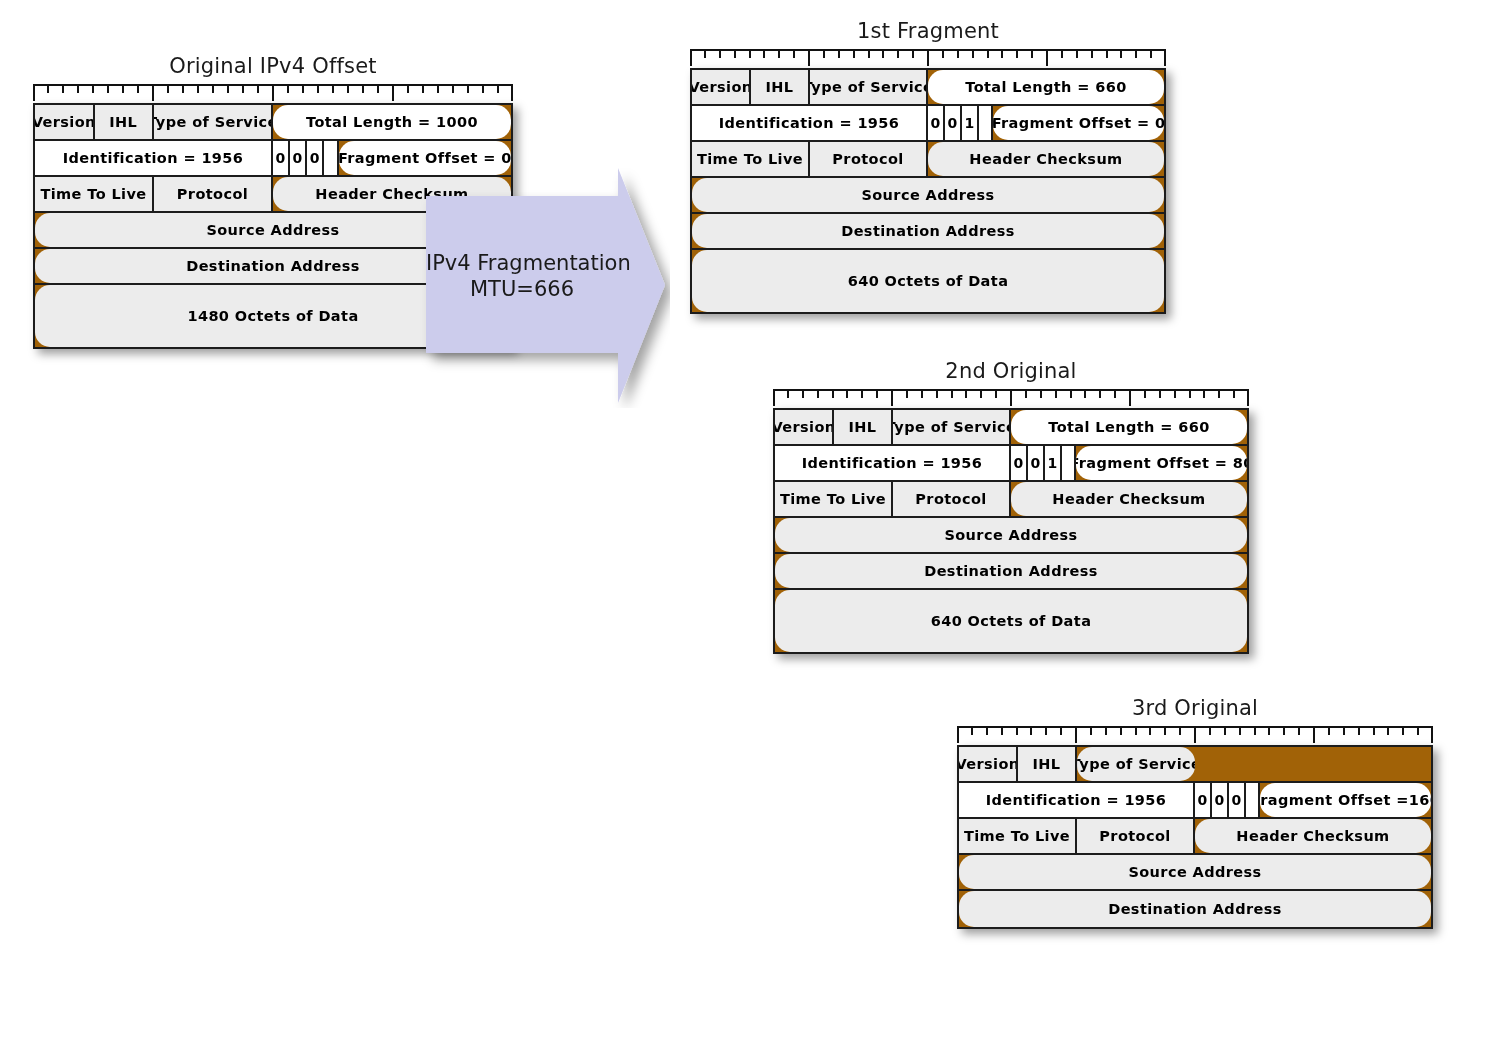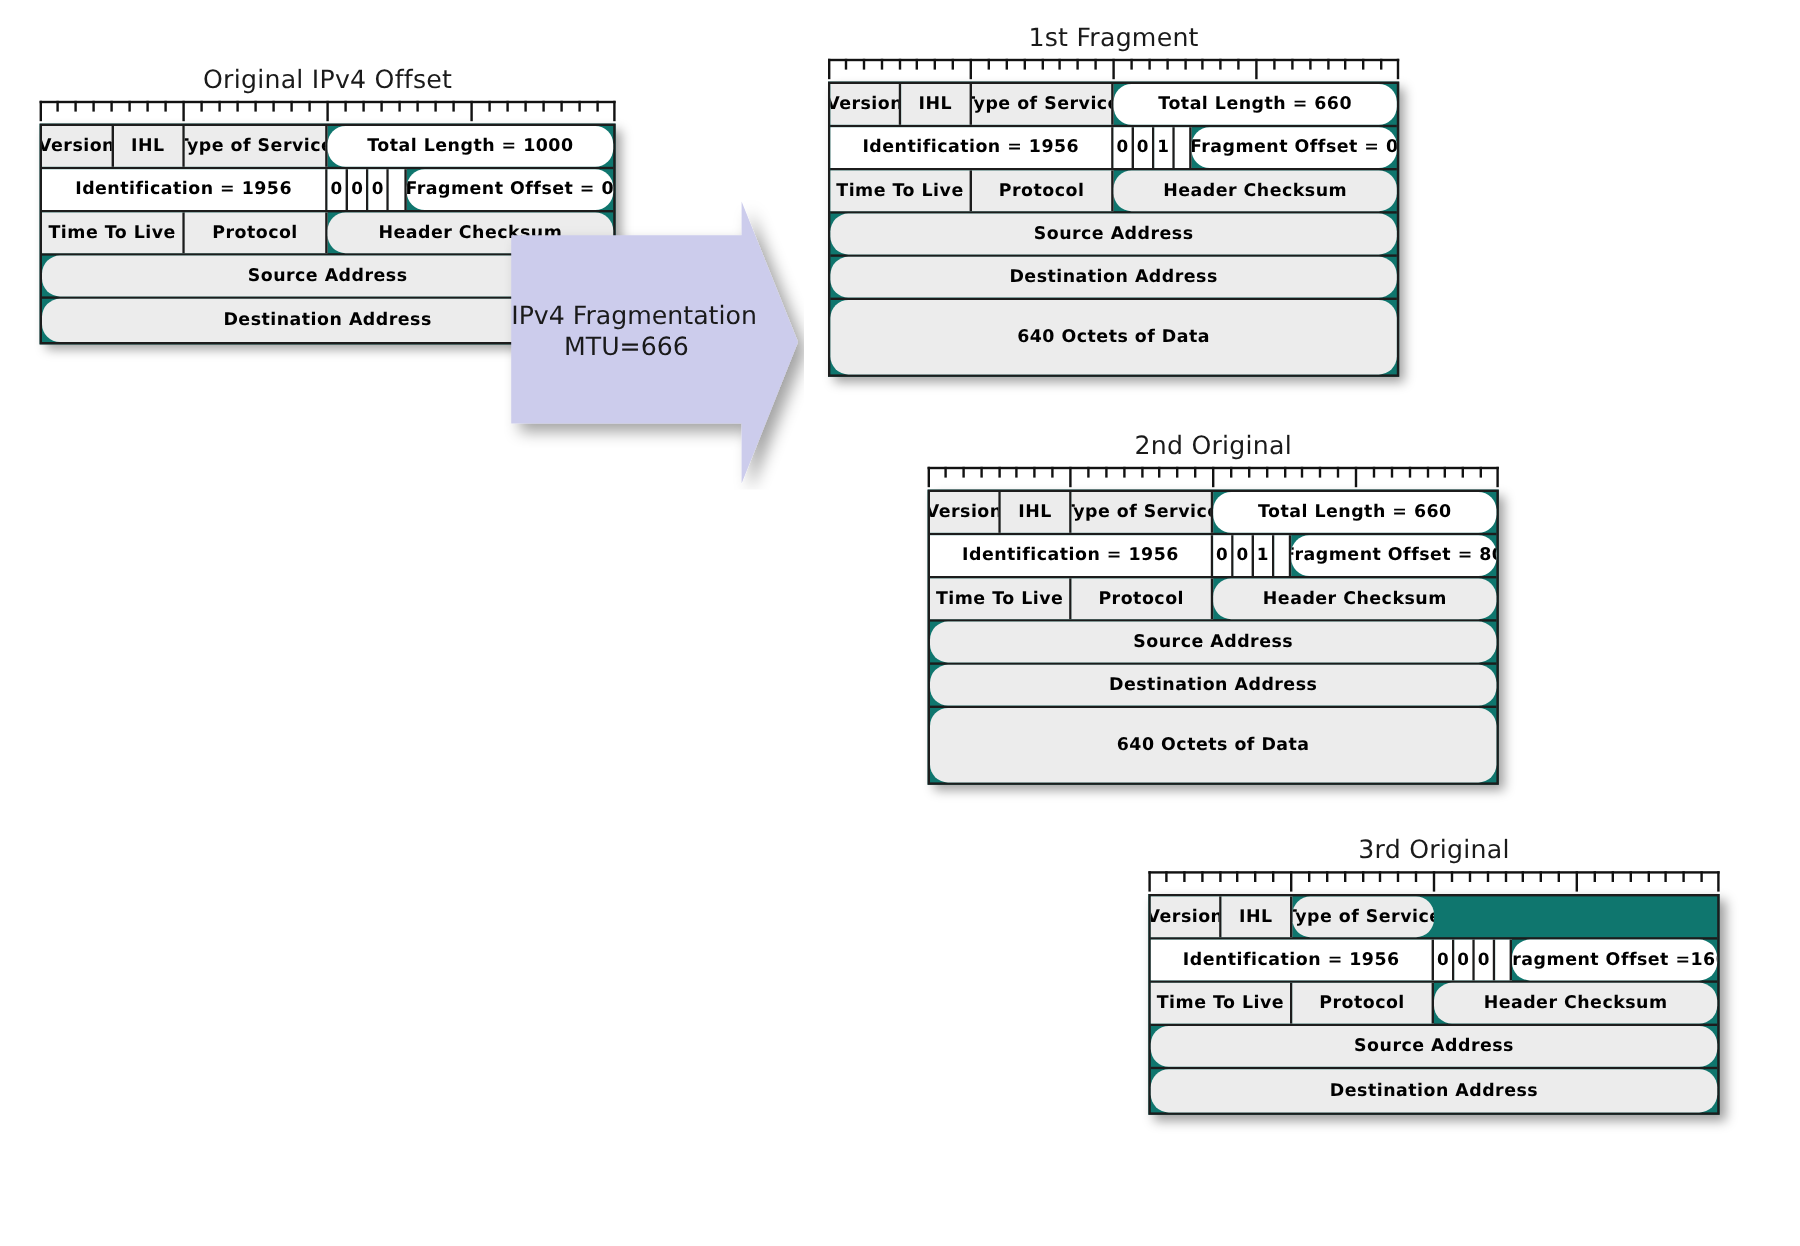--- a/index.html
+++ b/index.html
@@ -50,21 +50,21 @@
     background: #121212;
   }
   .ruler .tick.short { height: 9px; }
   .ruler .tick.long  { height: 17px; }
 
   
   .tbl {
     position: relative;
     border: 2px solid #1c1c1c;
     box-sizing: border-box;
-    background: #0f766e;
+    background: #a16207;
     box-shadow: 5px 5px 9px rgba(0,0,0,0.38);
   }
   .row {
     display: flex;
     box-sizing: border-box;
     border-bottom: 2px solid #1c1c1c;
     height: 36px;
   }
   .row:last-child { border-bottom: none; }
   .row.tall { height: 62px; }
@@ -174,20 +174,23 @@
       <div class="cell gray" style="width:25%">Time To Live</div>
       <div class="cell gray" style="width:25%">Protocol</div>
       <div class="cell gray" style="width:50%">Header Checksum</div>
     </div>
     <div class="row">
       <div class="cell gray" style="width:100%">Source Address</div>
     </div>
     <div class="row">
       <div class="cell gray" style="width:100%">Destination Address</div>
     </div>
+    <div class="row tall">
+      <div class="cell gray" style="width:100%">1480 Octets of Data</div>
+    </div>
   </div>
 </div>
 
 <div class="arrow-wrap" style="left:420px; top:163px; width:250px; height:245px;">
   <svg class="arrow-shape" viewBox="0 0 250 245" preserveAspectRatio="none">
     <defs>
       <filter id="arrShadow" x="-25%" y="-25%" width="160%" height="160%">
         <feDropShadow dx="7" dy="7" stdDeviation="6" flood-color="#000000" flood-opacity="0.36"></feDropShadow>
       </filter>
     </defs>

